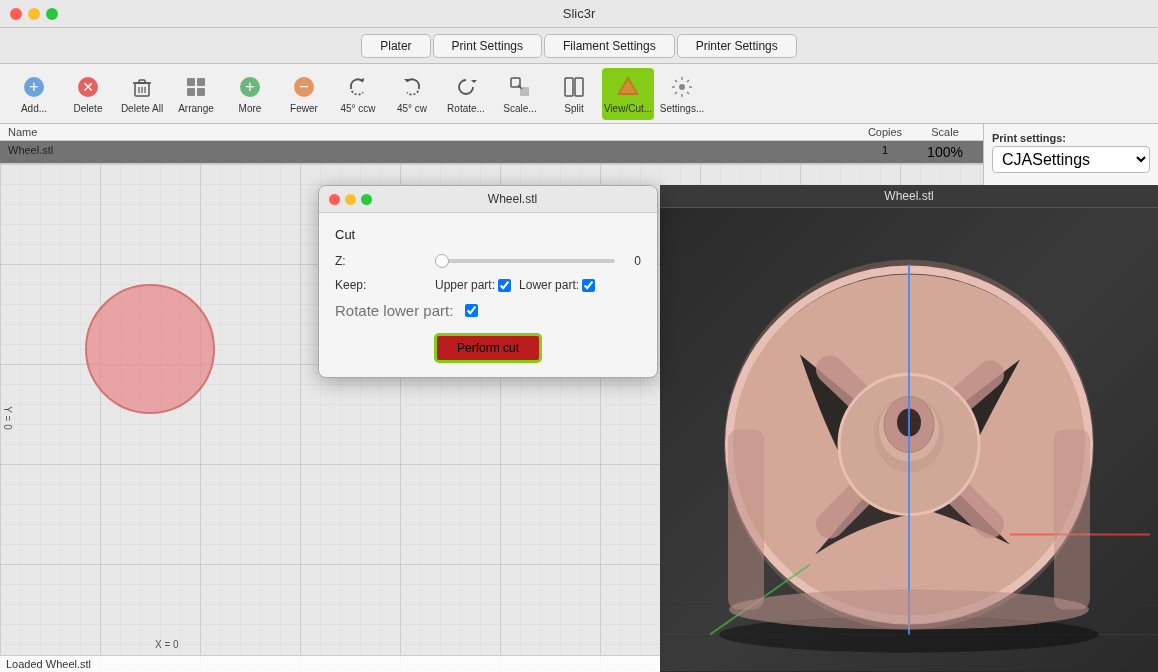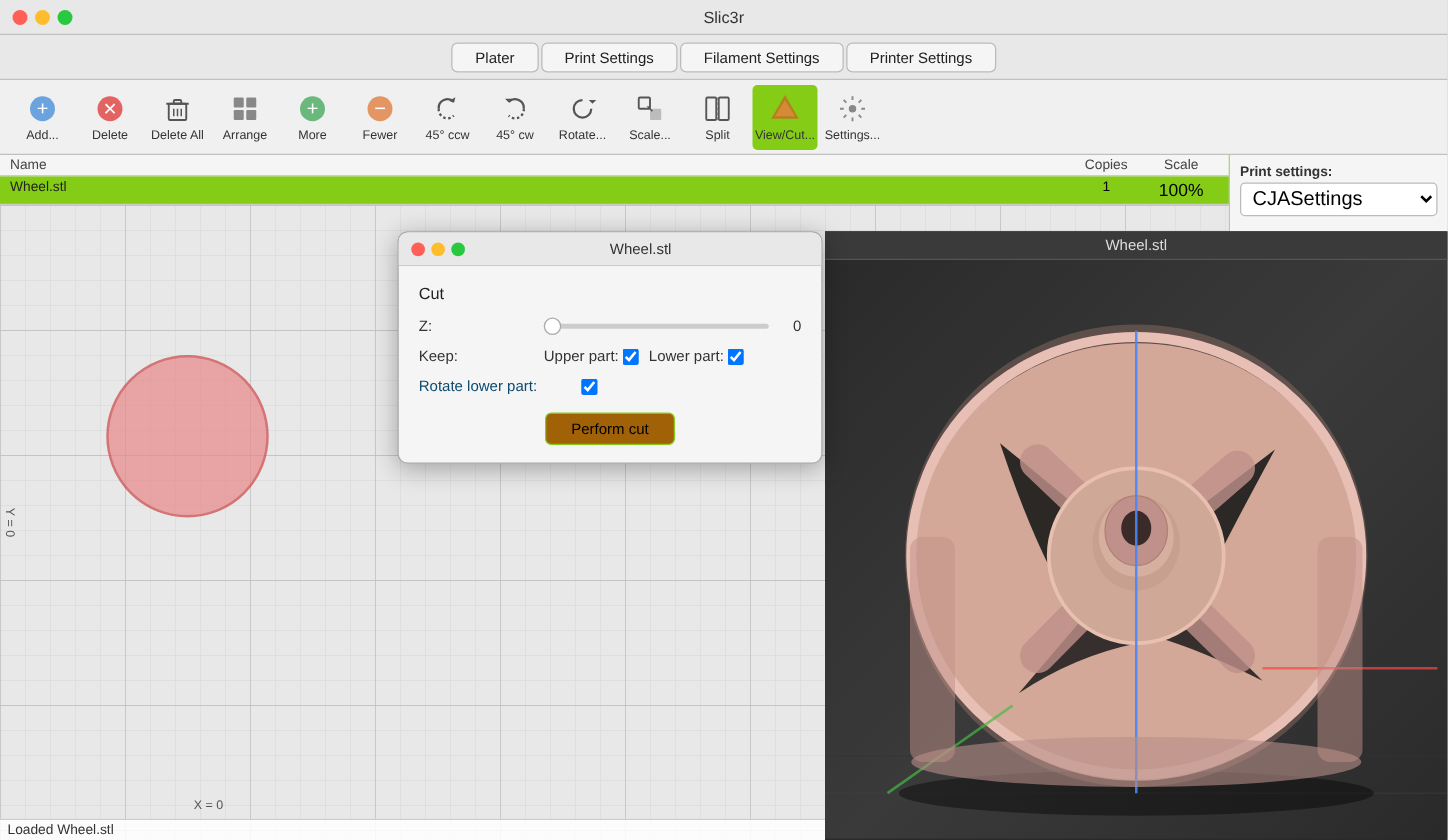--- a/index.html
+++ b/index.html
@@ -58,31 +58,31 @@
     .cut-row-label { width: 100px; font-size: 12px; color: #333; }
     .cut-slider-wrap { display: flex; align-items: center; gap: 6px; flex: 1; }
     .cut-slider { flex: 1; height: 4px; appearance: none; background: #ccc; border-radius: 2px; outline: none; }
     .cut-slider::-webkit-slider-thumb { appearance: none; width: 14px; height: 14px; border-radius: 50%; background: white; border: 1px solid #aaa; cursor: pointer; }
     .cut-z-val { font-size: 12px; color: #333; width: 20px; text-align: right; }
     .cut-keep-row { display: flex; align-items: center; margin-bottom: 10px; }
     .cut-keep-options { display: flex; align-items: center; gap: 8px; }
     .cut-keep-item { display: flex; align-items: flex-end; gap: 3px; font-size: 12px; color: #333; }
     .cut-keep-item input[type=checkbox] { width: 13px; height: 13px; }
     .cut-rotate-row { display: flex; align-items: center; margin-bottom: 14px; }
-    .cut-rotate-label { width: 130px; font-size: 12px; color: #0c4a6e; }
-    .perform-btn { display: block; margin: 0 auto; padding: 5px 20px; background: #a16207; border: 1px solid #84cc16; border-radius: 5px; font-size: 12px; cursor: pointer; }
+    .cut-rotate-label { width: 130px; font-size: 15px; color: #737373; }
+    .perform-btn { display: block; margin: 0 auto; padding: 5px 20px; background: #b91c1c; border: 3px solid #84cc16; border-radius: 5px; font-size: 12px; cursor: pointer; }
 
     
     .view3d { position: absolute; left: 660px; top: 185px; width: 498px; bottom: 0; background: #2a2a2a; overflow: hidden; }
     .view3d-title { background: #3a3a3a; color: #ddd; font-size: 12px; padding: 4px 10px; text-align: center; border-bottom: 1px solid #555; }
     .view3d-canvas { width: 100%; height: calc(100% - 24px); position: relative; overflow: hidden; }
 
     
     .plater-content { position: relative; flex: 1; display: flex; flex-direction: column; }
-    .obj-list-wrapper { background: #84cc16; border-bottom: 1px solid #ccc; }
+    .obj-list-wrapper { background: #737373; border-bottom: 1px solid #ccc; }
     .plater-main { flex: 1; position: relative; background: #e8e8e8; overflow: hidden; }
   </style>
 </head>
 <body>
 
 <div class="title-bar">
   <div class="title-bar-buttons">
     <button class="tb-btn close"></button>
     <button class="tb-btn min"></button>
     <button class="tb-btn max"></button>

